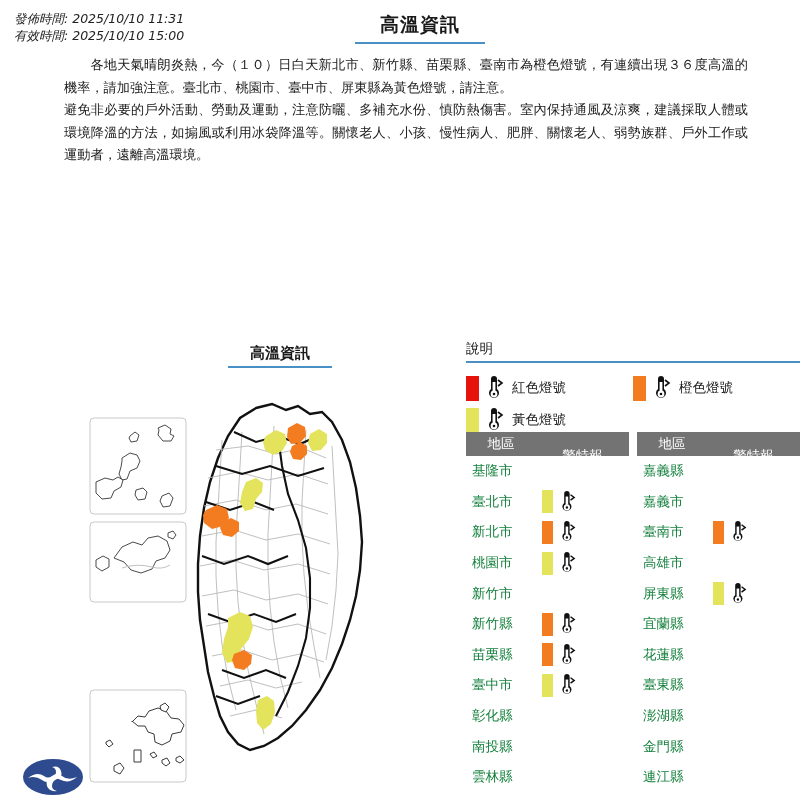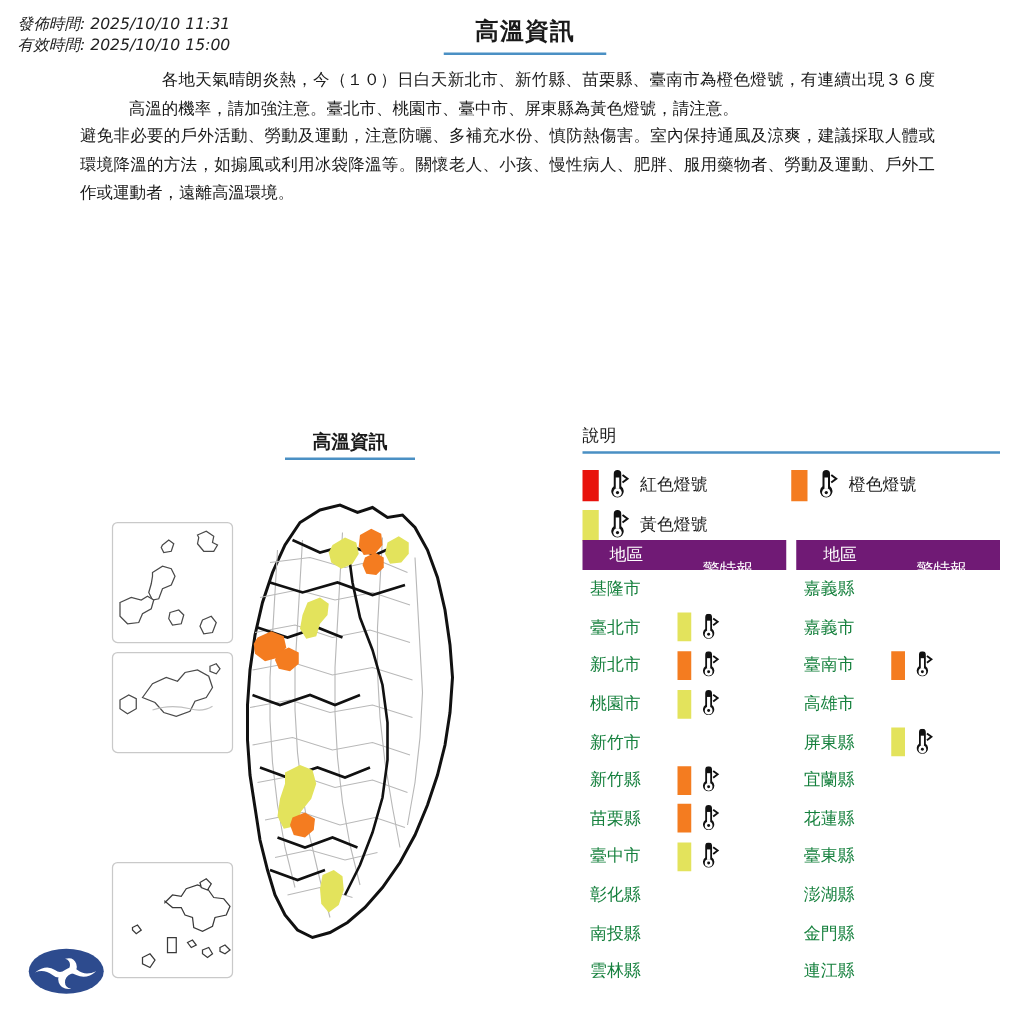--- a/index.html
+++ b/index.html
@@ -47,21 +47,21 @@
     position: absolute;
     left: 64px;
     top: 54px;
     width: 684px;
     font-size: 13.2px;
     line-height: 22.5px;
     color: #1a1a1a;
     text-align: justify;
   }
   #advisory-text p { margin: 0; }
-  #advisory-text p.indent { text-indent: 2em; margin-left: 39px; }
+  #advisory-text p.indent { text-indent: 2em; }
 
   
   #map-panel {
     position: absolute;
     left: 10px;
     top: 340px;
     width: 440px;
     height: 465px;
   }
   #map-title {
@@ -140,21 +140,21 @@
     position: absolute;
     left: 466px;
     top: 432px;
     width: 334px;
     display: flex;
     gap: 8px;
   }
   .table-col { width: 163px; }
   .thead {
     display: flex;
-    background: #701a75;
+    background: #737373;
     height: 24px;
     align-items: center;
   }
   .th {
     color: #ffffff;
     font-size: 13.5px;
     text-align: center;
     white-space: nowrap;
   }
   .th-region { width: 70px; }
@@ -186,21 +186,21 @@
 
 <div id="header-times">
   <div>發佈時間: 2025/10/10 11:31</div>
   <div>有效時間: 2025/10/10 15:00</div>
 </div>
 
 <div id="main-title">高溫資訊</div>
 
 <div id="advisory-text">
   <p class="indent">各地天氣晴朗炎熱，今（１０）日白天新北市、新竹縣、苗栗縣、臺南市為橙色燈號，有連續出現３６度高溫的機率，請加強注意。臺北市、桃園市、臺中市、屏東縣為黃色燈號，請注意。</p>
-  <p>避免非必要的戶外活動、勞動及運動，注意防曬、多補充水份、慎防熱傷害。室內保持通風及涼爽，建議採取人體或環境降溫的方法，如搧風或利用冰袋降溫等。關懷老人、小孩、慢性病人、肥胖、服用藥物者、勞動及運動、戶外工作或運動者，遠離高溫環境。</p>
+  <p>避免非必要的戶外活動、勞動及運動，注意防曬、多補充水份、慎防熱傷害。室內保持通風及涼爽，建議採取人體或環境降溫的方法，如搧風或利用冰袋降溫等。關懷老人、小孩、慢性病人、肥胖、關懷老人、弱勢族群、戶外工作或運動者，遠離高溫環境。</p>
 </div>
 
 <div id="map-panel">
   <div id="map-title">高溫資訊</div>
 
   <svg id="map-canvas" viewBox="0 0 440 435">
 
     <rect x="80" y="48" width="96" height="96" rx="4" fill="#ffffff" stroke="#c9c9c9" stroke-width="1"></rect>
     <g fill="#ffffff" stroke="#4a4a4a" stroke-width="1">
       <path d="M120 66 l5 -4 4 3 -2 6 -6 1 -2 -4z"></path>

